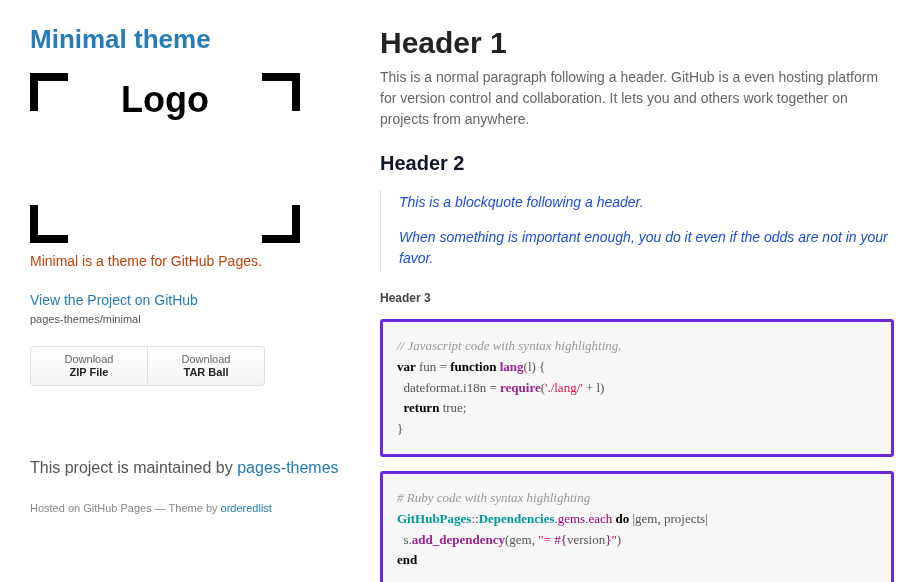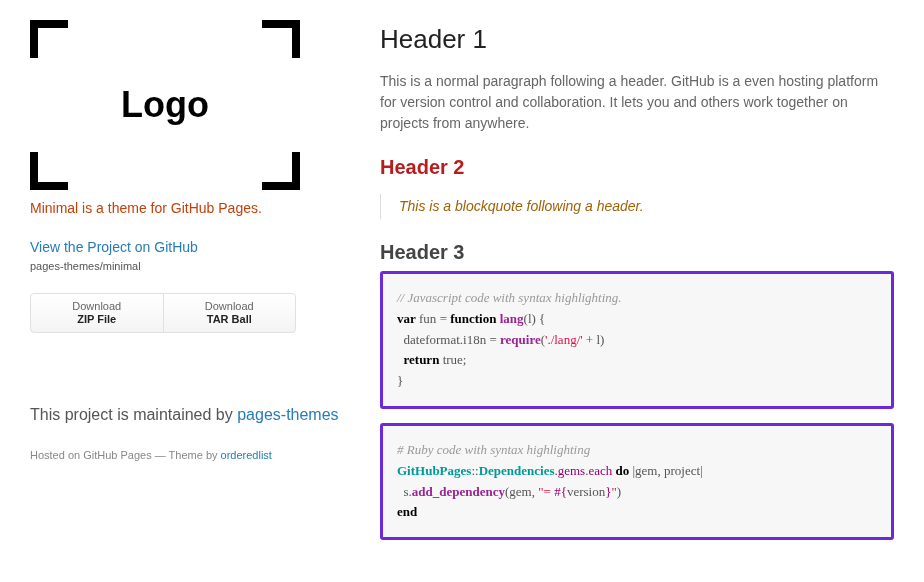--- a/index.html
+++ b/index.html
@@ -20,59 +20,59 @@
       font-weight: 700;
       text-decoration: none;
       display: block;
       margin-bottom: 14px;
     }
     .logo-box {
       width: 270px;
       height: 170px;
       position: relative;
       display: flex;
-      align-items: center;
+      align-items: flex-start;
       justify-content: center;
       margin-bottom: 8px;
     }
     .logo-text { font-size: 36px; font-weight: 700; color: #000; }
     .corner { position: absolute; width: 38px; height: 38px; border: 8px solid #000; }
     .corner.tl { top: 0; left: 0; border-right: none; border-bottom: none; }
     .corner.tr { top: 0; right: 0; border-left: none; border-bottom: none; }
     .corner.bl { bottom: 0; left: 0; border-right: none; border-top: none; }
     .corner.br { bottom: 0; right: 0; border-left: none; border-top: none; }
     .tagline { color: #c2410c; margin-bottom: 18px; }
     .gh-link { color: #267CB9; text-decoration: none; display: block; font-size: 14px; }
     .repo-slug { font-size: 11px; color: #555; margin-bottom: 18px; }
-    .btn-row { display: flex; border: 1px solid #e0e0e0; border-radius: 4px; overflow: hidden; width: 266px; margin-bottom: 70px; background: linear-gradient(#fff,#f4f4f4);}
+    .btn-row { display: flex; border: 1px solid #e0e0e0; border-radius: 4px; overflow: hidden; width: 235px; margin-bottom: 70px; background: linear-gradient(#fff,#f4f4f4);}
     .btn {
       flex: 1;
       text-align: center;
       padding: 6px 0;
       border-right: 1px solid #e0e0e0;
       cursor: pointer;
       font-size: 11px;
       color: #666;
       line-height: 1.2;
     }
     .btn:last-child { border-right: none; }
     .btn strong { display: block; font-size: 11px; color: #222; font-weight: 700; }
     .maintained { font-size: 16px; color: #555; margin-bottom: 20px; }
     .maintained a { color: #267CB9; text-decoration: none; }
     .footer-note { font-size: 11px; color: #888; }
     .footer-note a { color: #267CB9; text-decoration: none; }
-    h1 { font-size: 26px; font-weight: 400; color: #222; margin-bottom: 12px; }
+    h1 { font-size: 30px; font-weight: 700; color: #222; margin-bottom: 2px; }
     .para { color: #666; margin-bottom: 18px; }
-    h2 { font-size: 20px; font-weight: 700; color: #b91c1c; margin-bottom: 12px; }
-    h3 { font-size: 20px; font-weight: 700; color: #444; margin-bottom: 4px; }
+    h2 { font-size: 20px; font-weight: 700; color: #0f172a; margin-bottom: 12px; }
+    h3 { font-size: 12px; font-weight: 700; color: #444; margin-bottom: 12px; }
     blockquote {
       border-left: 1px solid #ddd;
       padding: 2px 0 2px 18px;
       margin: 4px 0 18px 0;
-      color: #a16207;
+      color: #1d4ed8;
       font-style: italic;
     }
     blockquote p { margin-bottom: 14px; }
     blockquote p:last-child { margin-bottom: 0; }
     pre {
       background: #f7f7f7;
       border: 3px solid #6d28d9;
       border-radius: 3px;
       padding: 14px 14px;
       font-family: Liberation Serif, serif;
@@ -87,20 +87,21 @@
     .c-fn { color: #9b2393; font-weight: 700; }
     .c-str { color: #d14; }
     .c-cls { color: #009999; font-weight: 700; }
     .c-sym { color: #990073; }
   </style>
 </head>
 <body>
 
 <div class="wrapper">
   <aside class="sidebar">
+    <a href="#" class="title-link">Minimal theme</a>
     <div class="logo-box">
       <div class="corner tl"></div>
         <div class="corner tr"></div>
       <div class="corner bl"></div>
         <div class="corner br"></div>
       <span class="logo-text">Logo</span>
     </div>
     <p class="tagline">Minimal is a theme for GitHub Pages.</p>
     <a href="#" class="gh-link">View the Project on GitHub</a>
     <div class="repo-slug">pages-themes/minimal</div>
@@ -121,27 +122,28 @@
       <span>Hosted on GitHub Pages — Theme by </span><a href="#">orderedlist</a>
     </p>
   </aside>
 
   <main class="main">
     <h1>Header 1</h1>
     <p class="para">This is a normal paragraph following a header. GitHub is a even hosting platform for version control and collaboration. It lets you and others work together on projects from anywhere.</p>
     <h2>Header 2</h2>
     <blockquote>
       <p>This is a blockquote following a header.</p>
+      <p>When something is important enough, you do it even if the odds are not in your favor.</p>
     </blockquote>
     <h3>Header 3</h3>
 
     <pre><span class="c-comment">// Javascript code with syntax highlighting.</span>
 <span class="c-kw">var</span><span> fun </span><span>= </span><span class="c-kw">function</span><span class="c-fn"> lang</span><span>(l) {</span>
 <span>  dateformat.i18n </span><span>= </span><span class="c-fn">require</span><span>(</span><span class="c-str">'./lang/'</span><span> + l)</span>
 <span class="c-kw">  return</span><span> true</span><span>;</span>
 <span>}</span></pre>
 
     <pre><span class="c-comment"># Ruby code with syntax highlighting</span>
-<span class="c-cls">GitHubPages</span><span>::</span><span class="c-cls">Dependencies</span><span>.</span><span class="c-sym">gems</span><span>.</span><span class="c-sym">each</span><span> </span><span class="c-kw">do</span><span> |gem, project|</span>
+<span class="c-cls">GitHubPages</span><span>::</span><span class="c-cls">Dependencies</span><span>.</span><span class="c-sym">gems</span><span>.</span><span class="c-sym">each</span><span> </span><span class="c-kw">do</span><span> |gem, projects|</span>
 <span>  s.</span><span class="c-fn">add_dependency</span><span>(gem, </span><span class="c-str">"= </span><span class="c-sym">#{</span><span>version</span><span class="c-sym">}</span><span class="c-str">"</span><span>)</span>
 <span class="c-kw">end</span></pre>
   </main>
 </div>
 
 </body></html>

